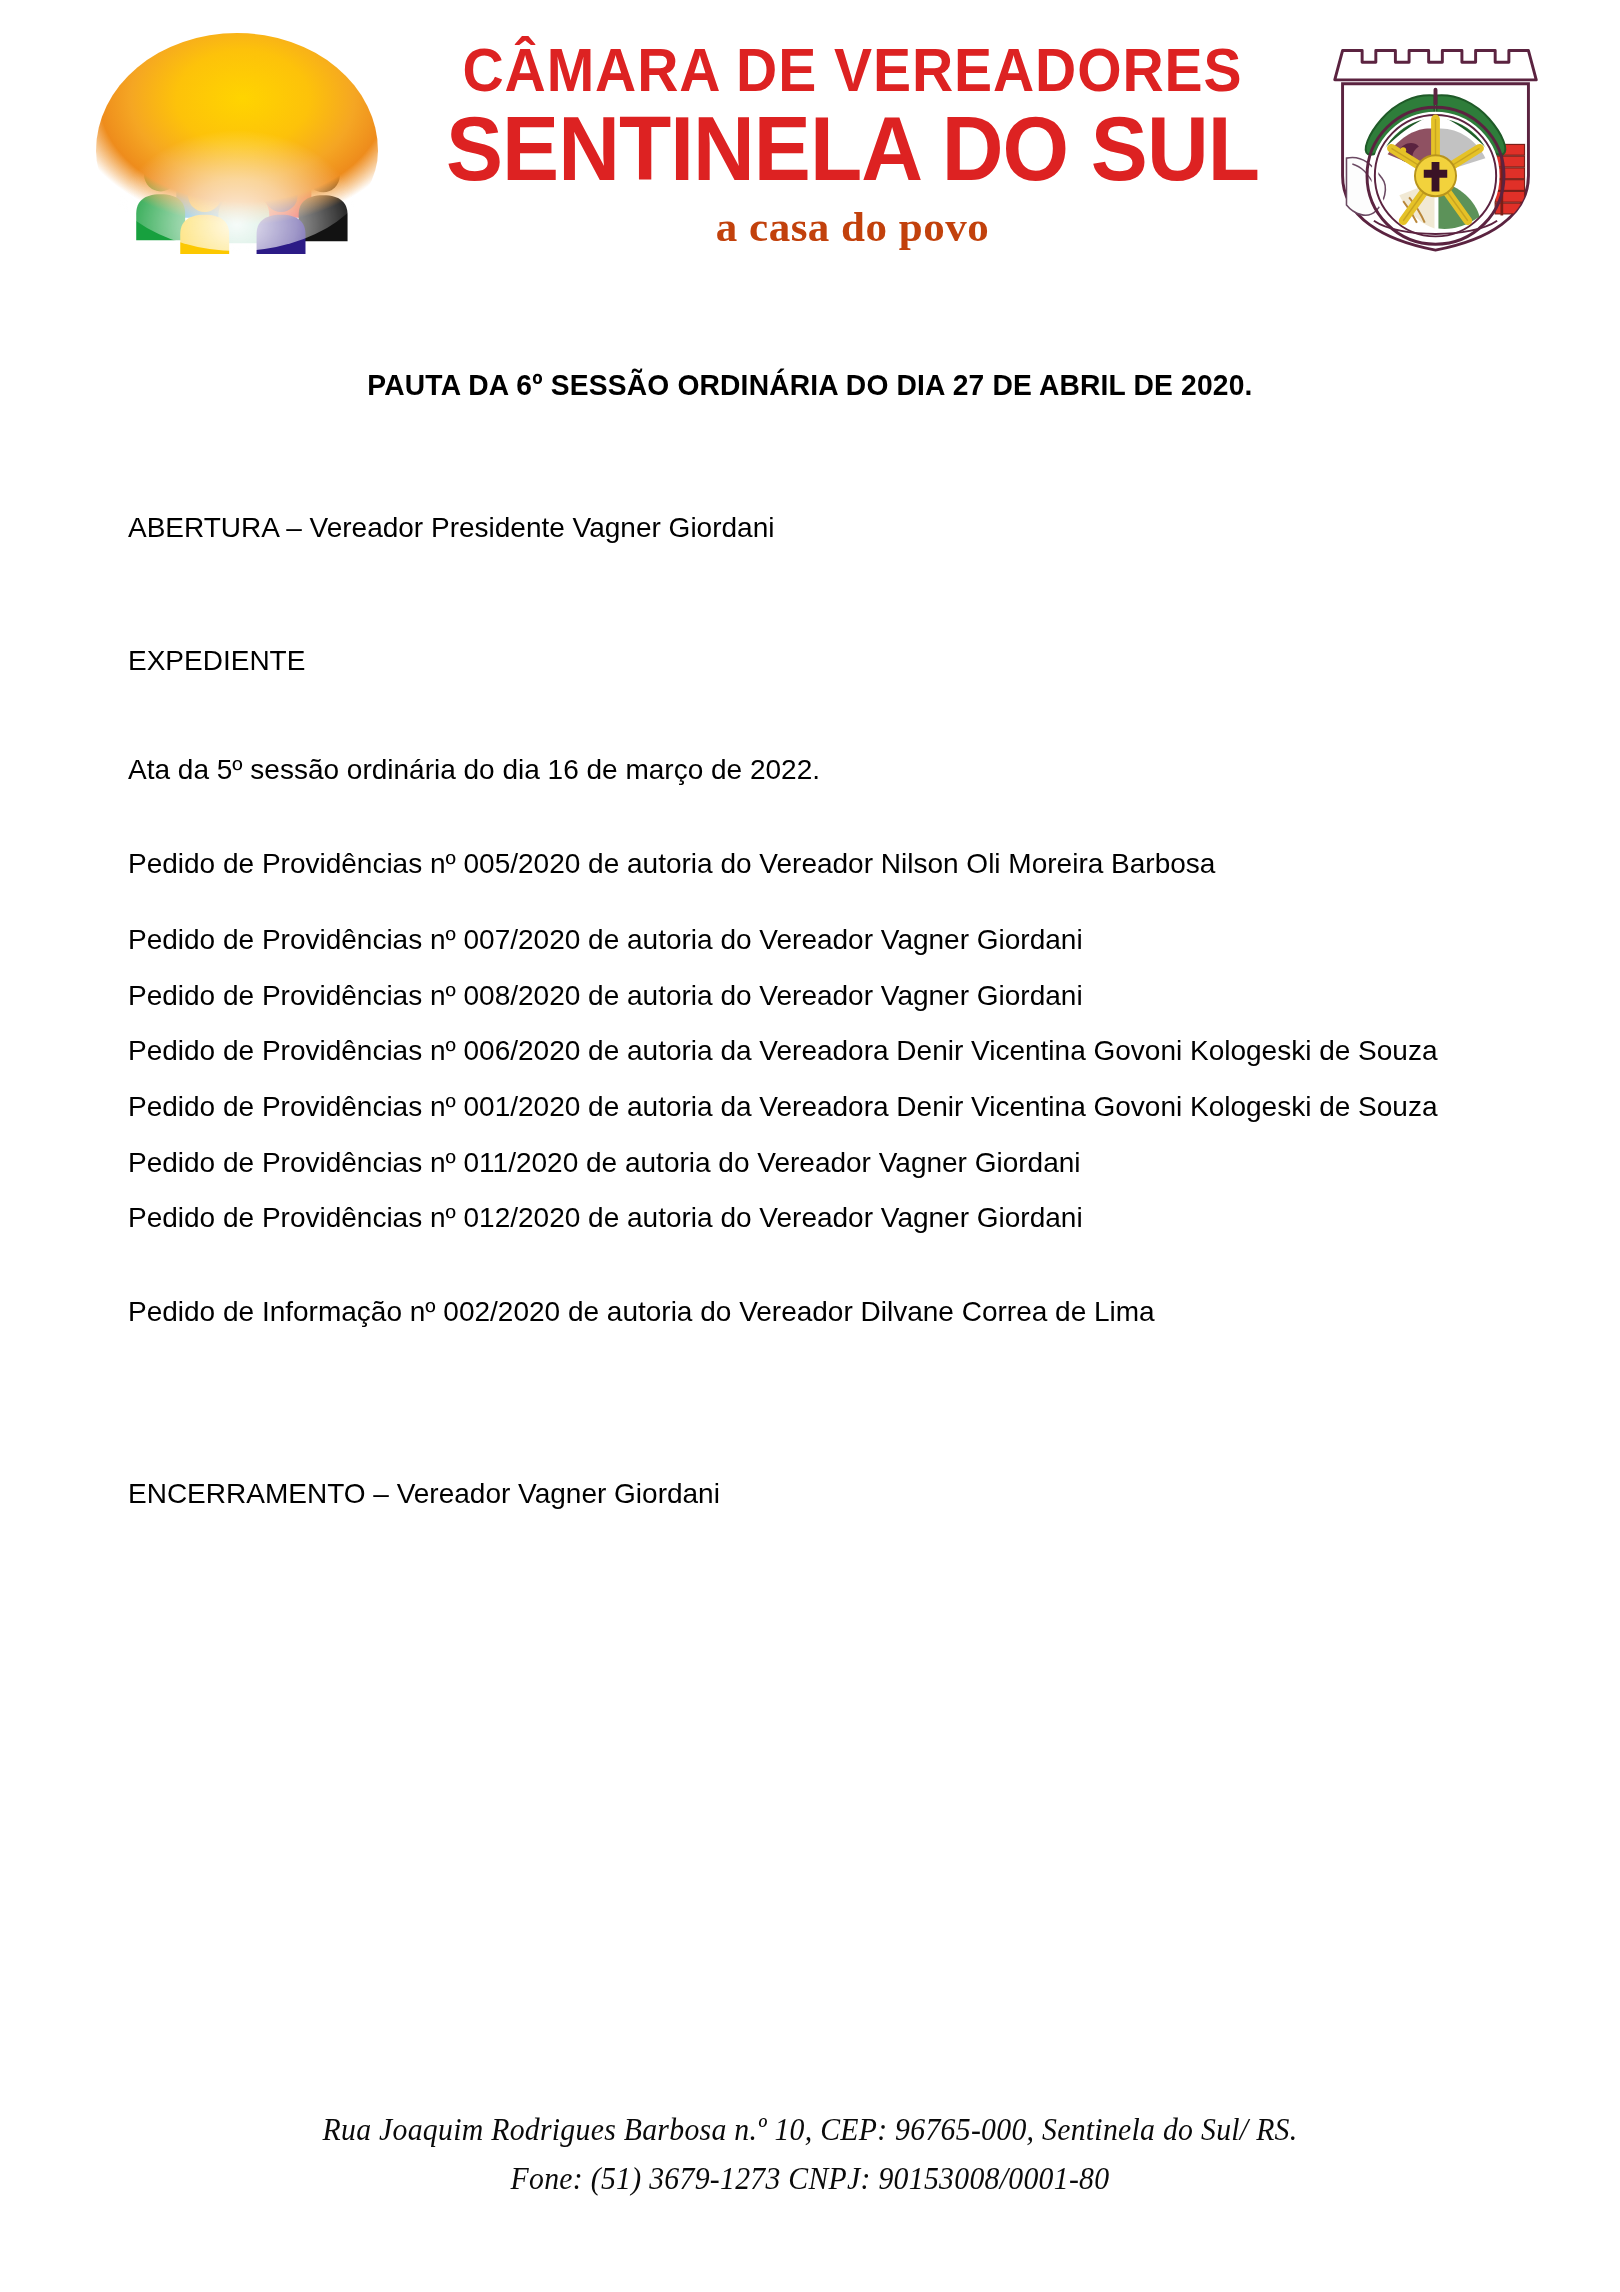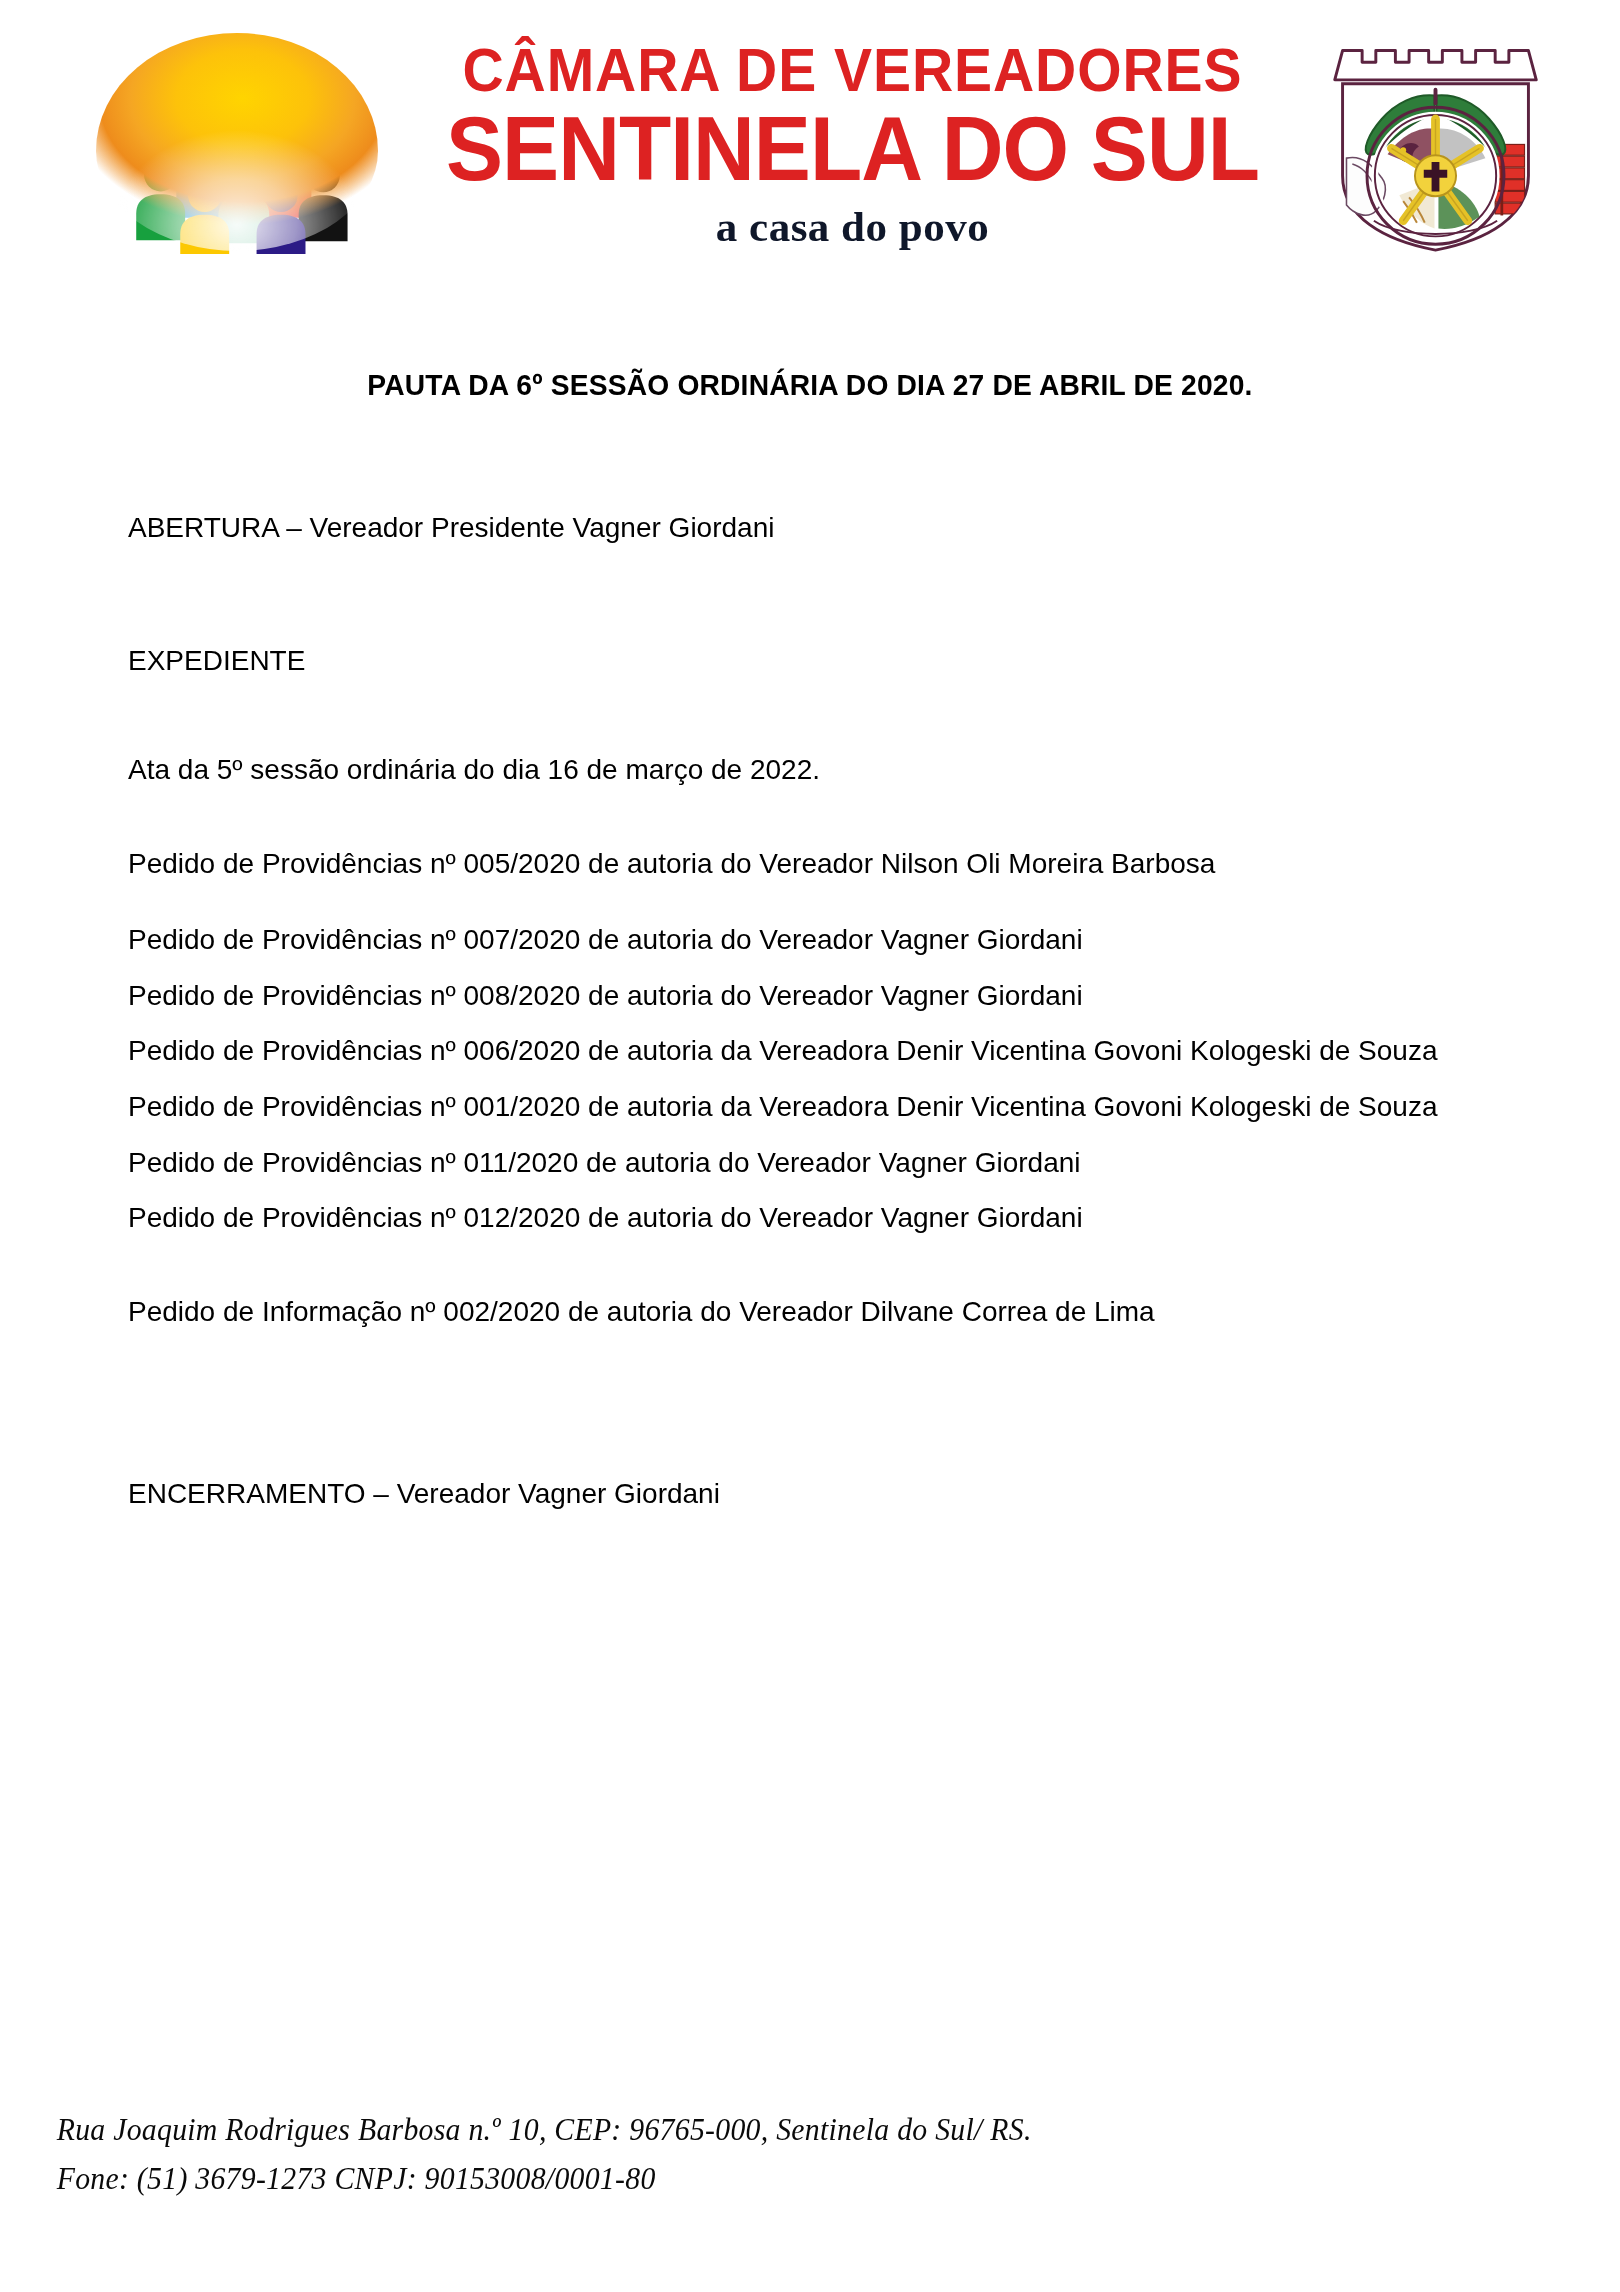--- a/index.html
+++ b/index.html
@@ -144,21 +144,21 @@
   .sp-100 { height: 98px; }
   .sp-150 { height: 147px; }
   .item-gap { height: 20.6px; }
 
   
   .footer {
     position: absolute;
     left: 0;
     top: 2105px;
     width: 1620px;
-    text-align: left;
+    text-align: center;
     font-family: "Liberation Serif", serif;
     font-style: italic;
     font-size: 32px;
     line-height: 49px;
     color: #0a0a0a;
     letter-spacing: 0.3px;
   }
   .footer div { transform: scaleX(0.93); }
 </style>
 </head>
@@ -207,21 +207,21 @@
         <g>
           <circle cx="195" cy="172" r="17" fill="#2c1b86"></circle>
           <path d="M195 192 c-18 0 -25 8 -25 20 v22 h50 v-22 c0 -12 -7 -20 -25 -20 z" fill="#2c1b86"></path>
         </g>
       </svg>
     </div>
 
     <div class="wordmark">
       <div class="wm-line1" style="color:#DD2222">CÂMARA  DE VEREADORES</div>
       <div class="wm-line2" style="color:#DD2222">SENTINELA DO SUL</div>
-      <div class="wm-line3" style="color:#0f172a">a casa do povo</div>
+      <div class="wm-line3" style="color:#c2410c">a casa do povo</div>
     </div>
 
     <div class="coat">
       <svg width="245" height="225" viewBox="0 0 250 230">
 
         <path d="M22 52 L30 22 L50 22 L50 34 L64 34 L64 22 L84 22 L84 34 L98 34 L98 22 L118 22 L118 34 L132 34 L132 22 L152 22 L152 34 L166 34 L166 22 L186 22 L186 34 L200 34 L200 22 L220 22 L228 52 Z" fill="#ffffff" stroke="#5b2340" stroke-width="3" stroke-linejoin="round"></path>
 
         <path d="M30 56 L220 56 L220 150 C220 192 178 216 125 226 C72 216 30 192 30 150 Z" fill="#ffffff" stroke="#5b2340" stroke-width="3"></path>
 
         <g clip-path="url(#shieldclip)">

